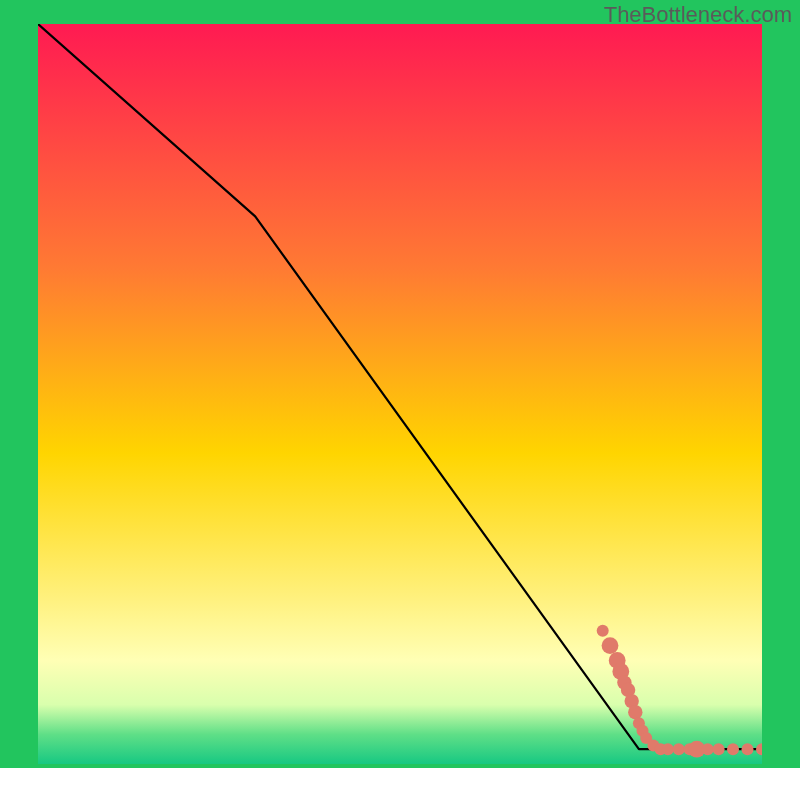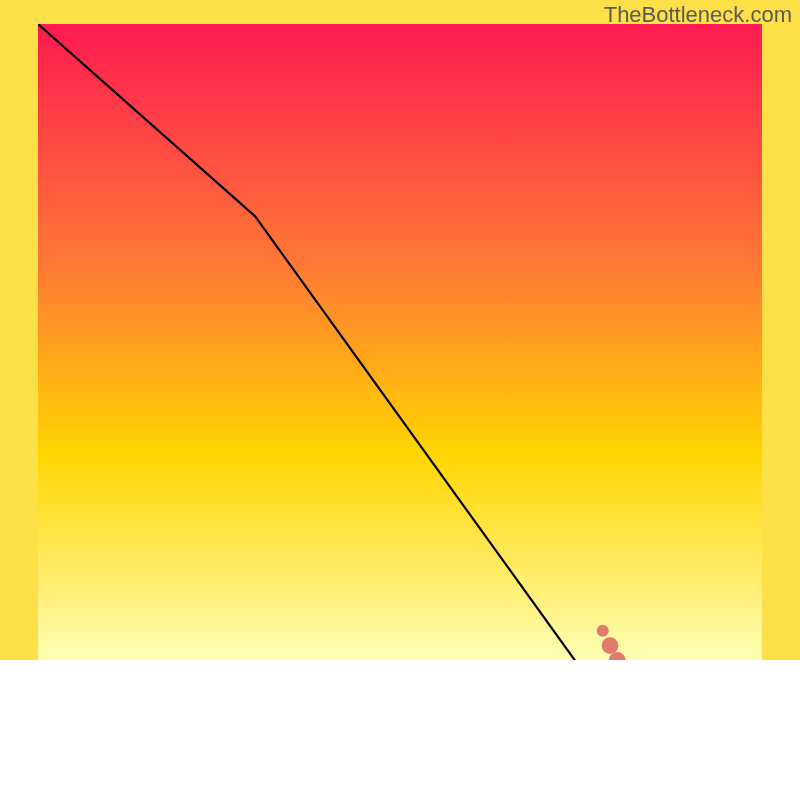--- a/index.html
+++ b/index.html
@@ -6,22 +6,22 @@
     margin: 0;
     padding: 0;
     width: 800px;
     height: 800px;
     font-family: Arial, Helvetica, sans-serif;
     background: #fff;
   }
   .chart-container {
     position: relative;
     width: 800px;
-    height: 660px;
-    background: #fde047;
+    height: 768px;
+    background: #22c55e;
     overflow: hidden;
   }
   .attribution {
     position: absolute;
     top: 2px;
     right: 8px;
     font-size: 22px;
     color: #5a5a5a;
     z-index: 50;
     font-weight: 500;

